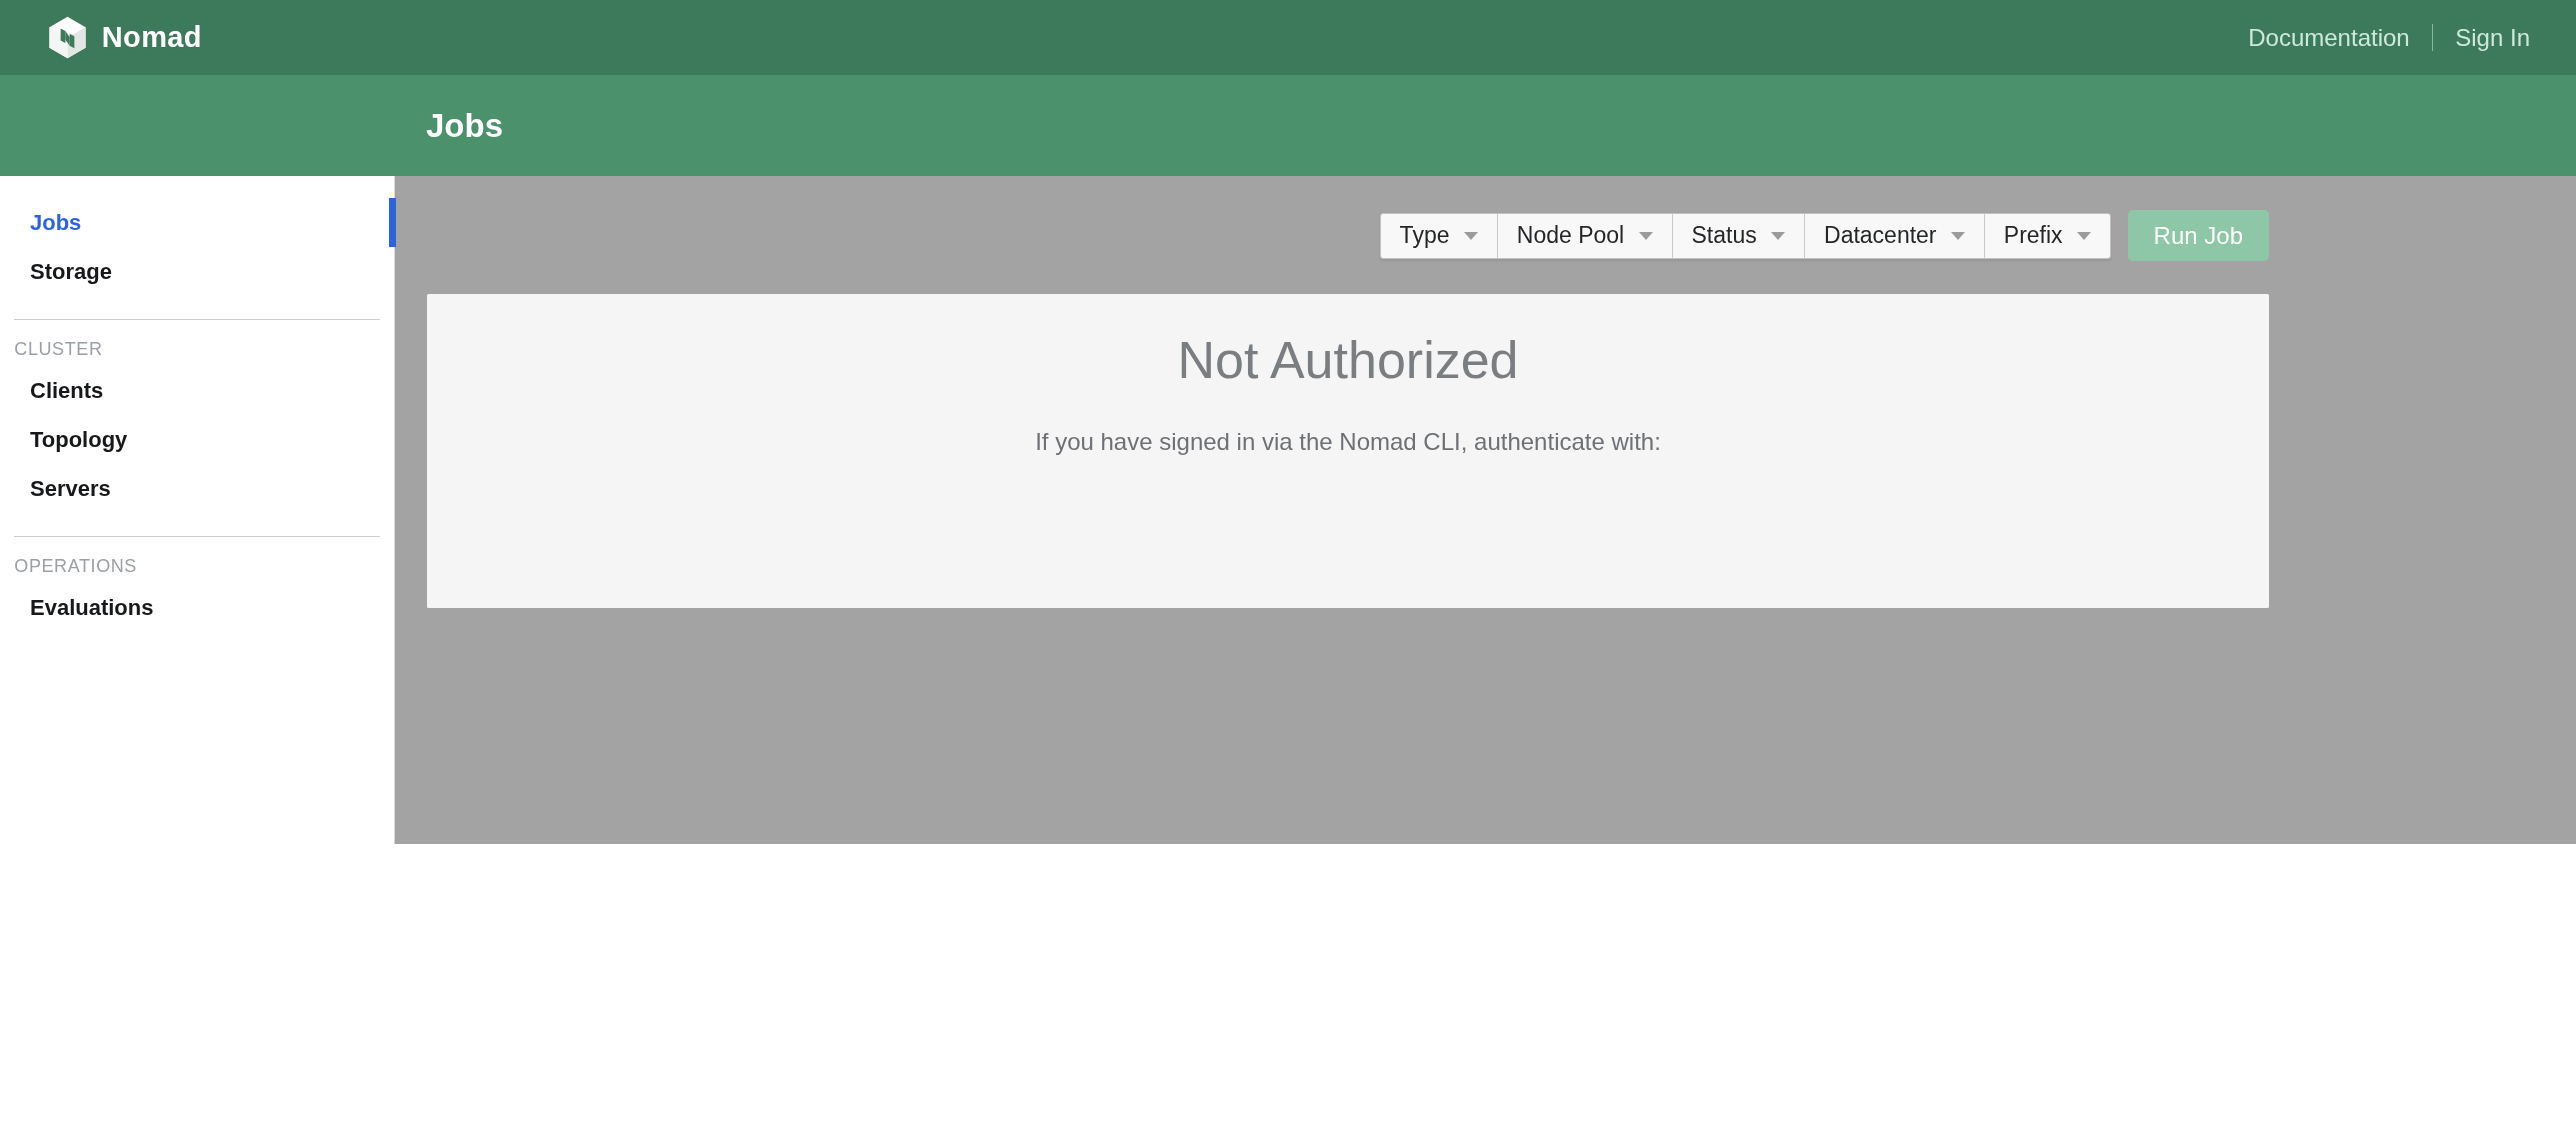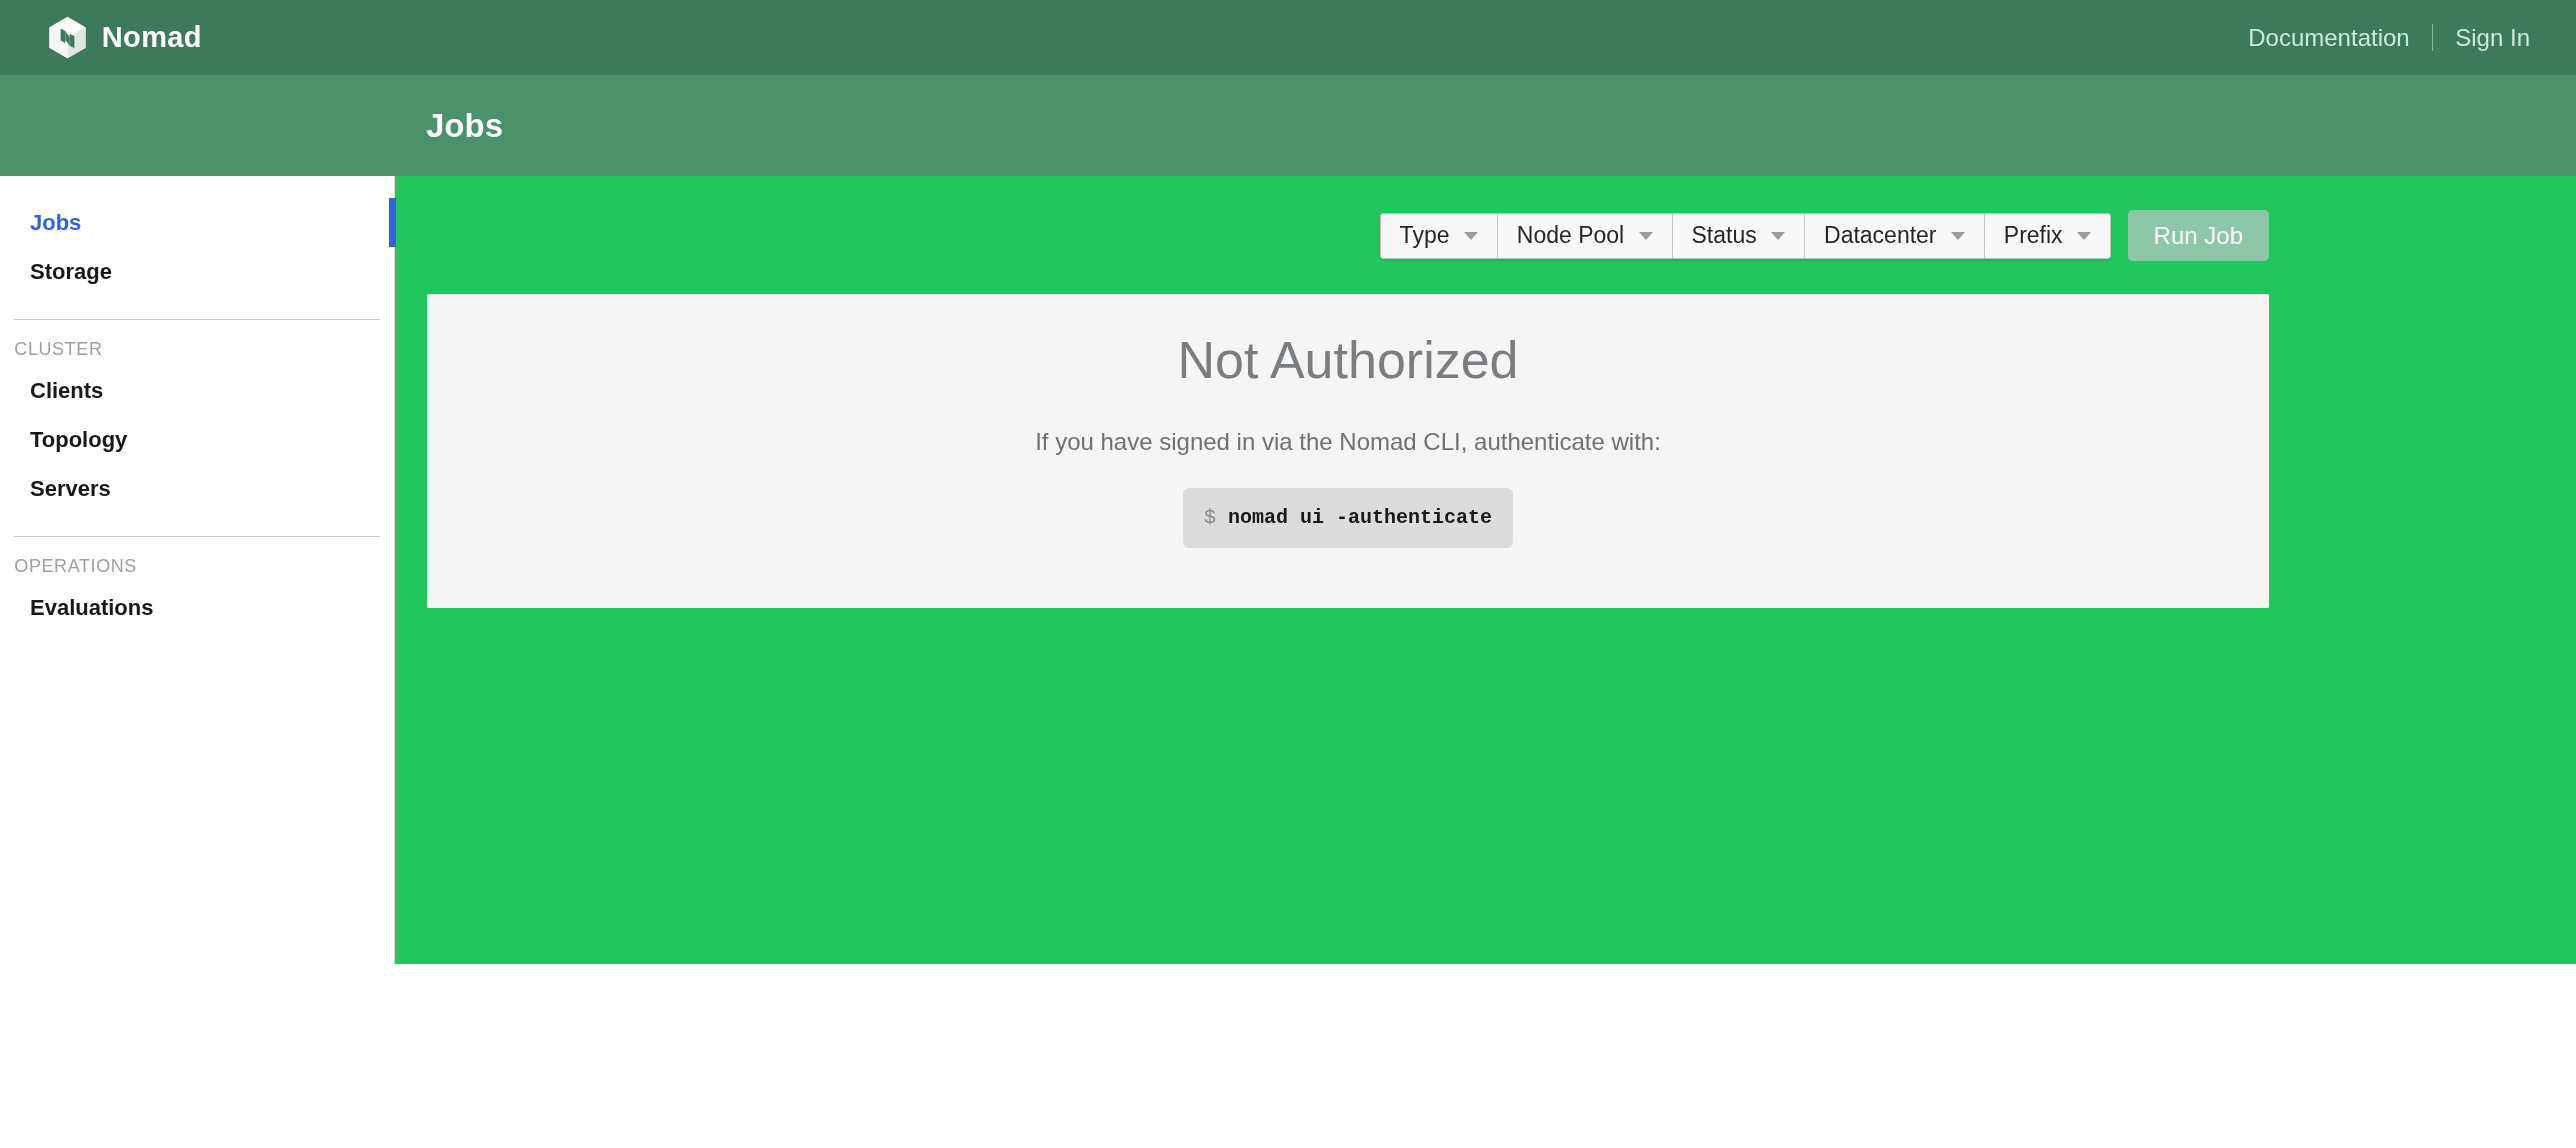--- a/index.html
+++ b/index.html
@@ -1,19 +1,19 @@
 <!DOCTYPE html>
 <html style="font-size:12.7px"><head>
 <meta charset="utf-8">
 <style>
   * { margin:0; padding:0; box-sizing:border-box; }
   html,body { background:#fff; }
   .app {
-    width:2576px; height:964px; position:relative; overflow:hidden;
-    font-family:"Liberation Sans", sans-serif; color:#1b1c1e; background:#22c55e;
+    width:2576px; height:844px; position:relative; overflow:hidden;
+    font-family:"Liberation Sans", sans-serif; color:#1b1c1e; background:#a3a3a3;
   }
 
   
   .topbar {
     height:75px; background:#3d7a5b; display:flex; align-items:center;
     justify-content:space-between; padding:0 46px;
   }
   .brand { display:flex; align-items:center; gap:12.7px; cursor:pointer; }
   .brand svg { width:43px; height:43px; display:block; }
   .brand-text { color:#ffffff; font-size:29px; font-weight:bold; letter-spacing:0.4px; }
@@ -183,23 +183,20 @@
               <span>Prefix</span>
               <span class="caret"></span>
             </button>
           </div>
           <button class="run-job">Run Job</button>
         </div>
 
         <section class="panel">
           <h1>Not Authorized</h1>
           <p class="line2">If you have signed in via the Nomad CLI, authenticate with:</p>
-          <div>
-            <code class="codeblock"><span class="prompt">$</span> <span class="cmd">nomad ui -authenticate</span></code>
-          </div>
         </section>
 
       </div>
     </main>
 
   </div>
 </div>
 
 
 </body></html>

